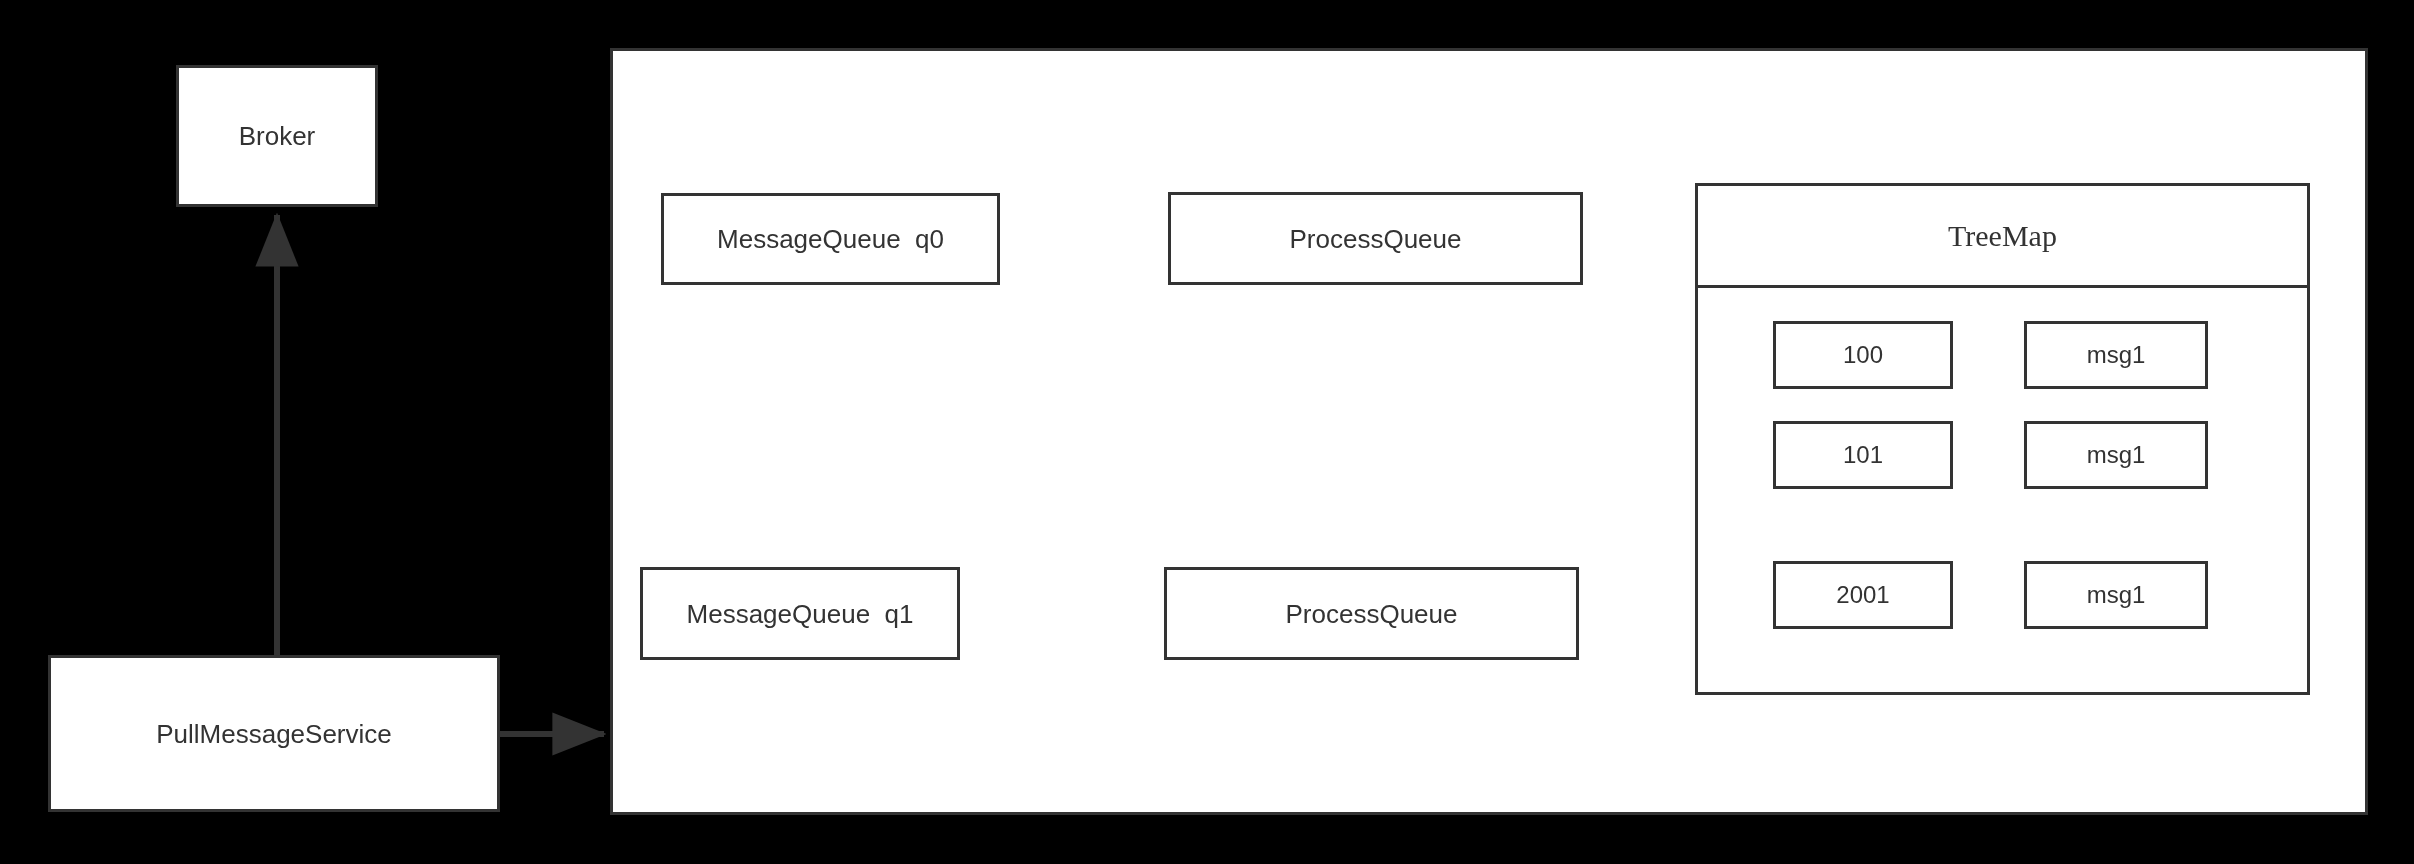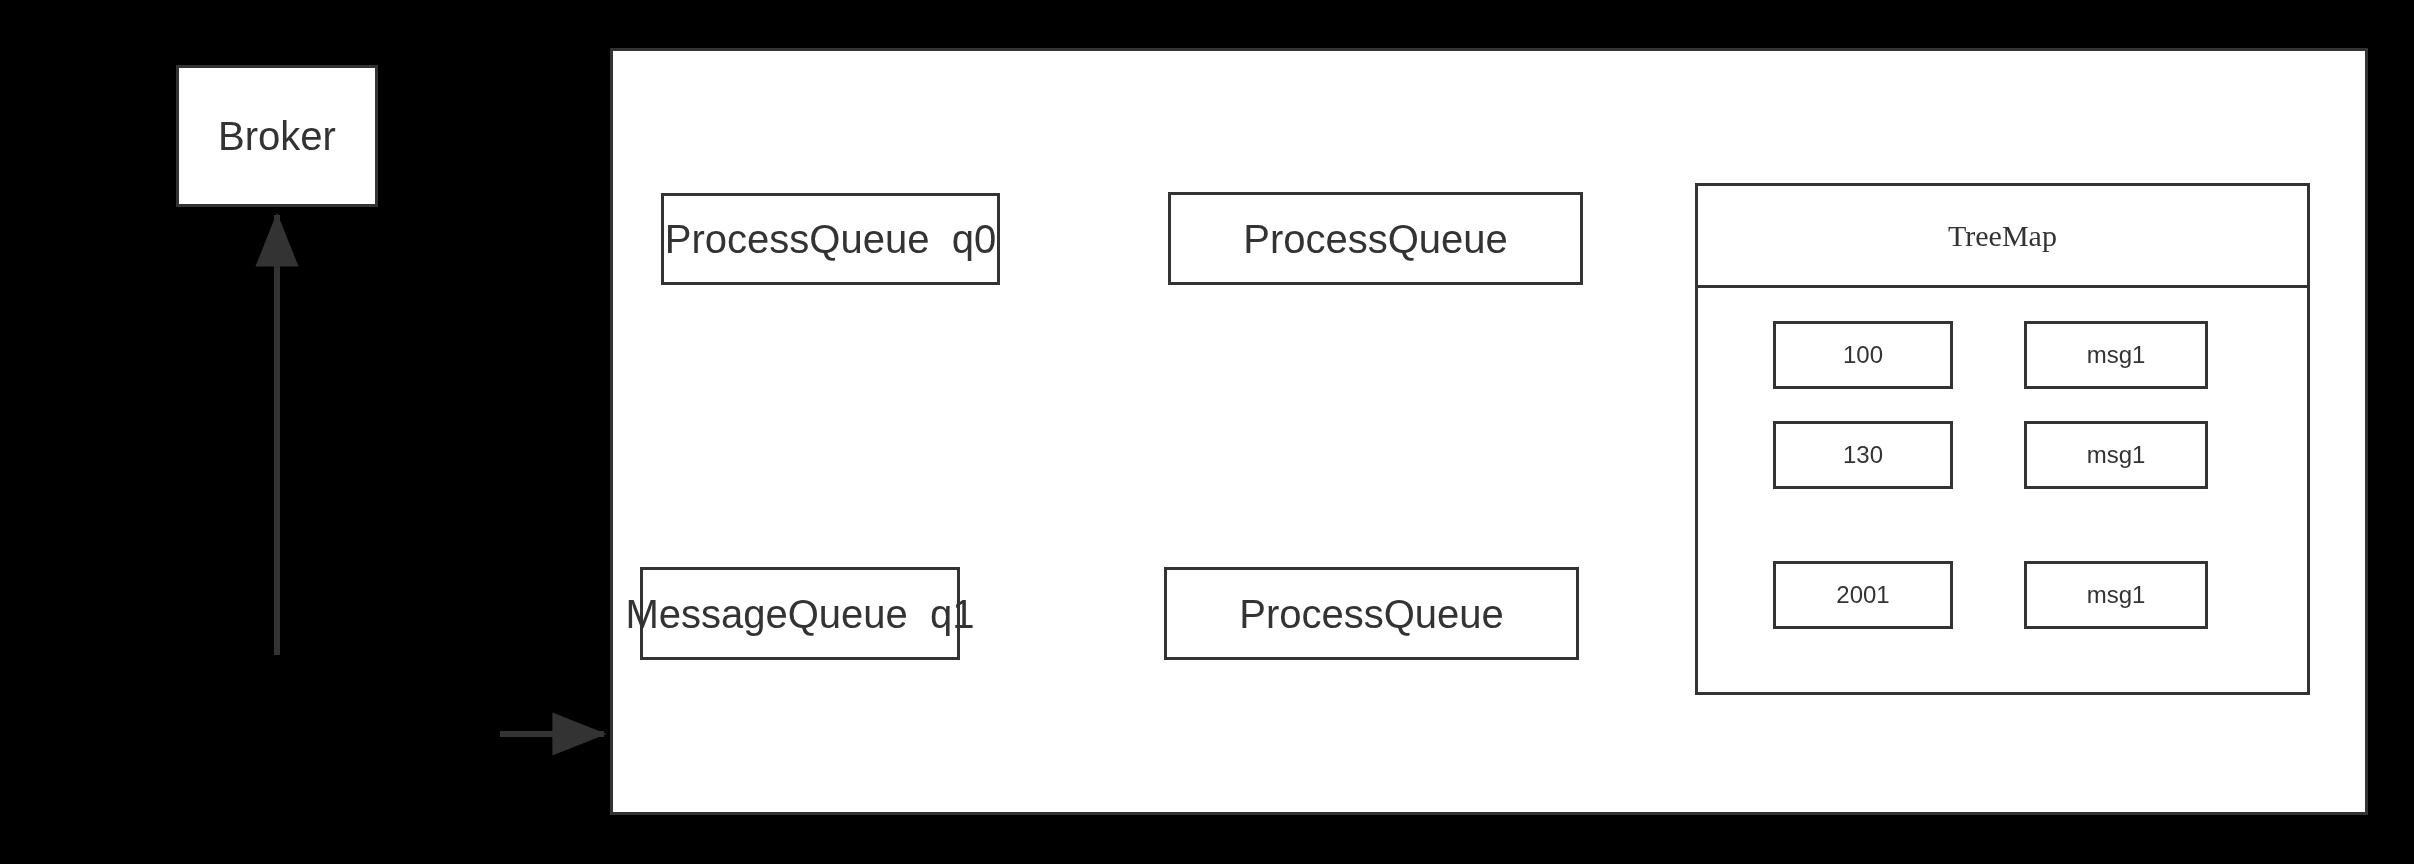--- a/index.html
+++ b/index.html
@@ -18,21 +18,21 @@
   
   .node {
     position: absolute;
     background: #ffffff;
     border: 3px solid #333333;
     box-sizing: border-box;
     display: flex;
     align-items: center;
     justify-content: center;
     color: #333333;
-    font-size: 40px;
+    font-size: 26px;
     line-height: 1;
     white-space: pre;
   }
   .node.small {
     font-size: 24px;
     border-width: 3px;
   }
   
   #main-panel {
     position: absolute;
@@ -110,25 +110,28 @@
 
     <g>
       <line x1="1953" y1="355" x2="2021" y2="355" stroke="#333333" stroke-width="6" marker-end="url(#arrowhead)"></line>
     </g>
   </svg>
 
   <div class="node" style="left:176px; top:65px; width:202px; height:142px;">
     <span>Broker</span>
   </div>
 
+  <div class="node" style="left:48px; top:655px; width:452px; height:157px;">
+    <span>PullMessageService</span>
+  </div>
 
   <div id="main-panel"></div>
 
   <div class="node" style="left:661px; top:193px; width:339px; height:92px;">
-    <span>ProcessQueue  q0</span>
+    <span>MessageQueue  q0</span>
   </div>
 
   <div class="node" style="left:1168px; top:192px; width:415px; height:93px;">
     <span>ProcessQueue</span>
   </div>
 
   <div class="node" style="left:640px; top:567px; width:320px; height:93px;">
     <span>MessageQueue  q1</span>
   </div>
 
@@ -143,21 +146,21 @@
   </div>
 
   <div class="node small" style="left:1773px; top:321px; width:180px; height:68px;text-align:right;">
     <span>100</span>
   </div>
   <div class="node small" style="left:2024px; top:321px; width:184px; height:68px;">
     <span>msg1</span>
   </div>
 
   <div class="node small" style="left:1773px; top:421px; width:180px; height:68px;">
-    <span>130</span>
+    <span>101</span>
   </div>
   <div class="node small" style="left:2024px; top:421px; width:184px; height:68px;">
     <span>msg1</span>
   </div>
 
   <div class="node small" style="left:1773px; top:561px; width:180px; height:68px;">
     <span>2001</span>
   </div>
   <div class="node small" style="left:2024px; top:561px; width:184px; height:68px;">
     <span>msg1</span>

